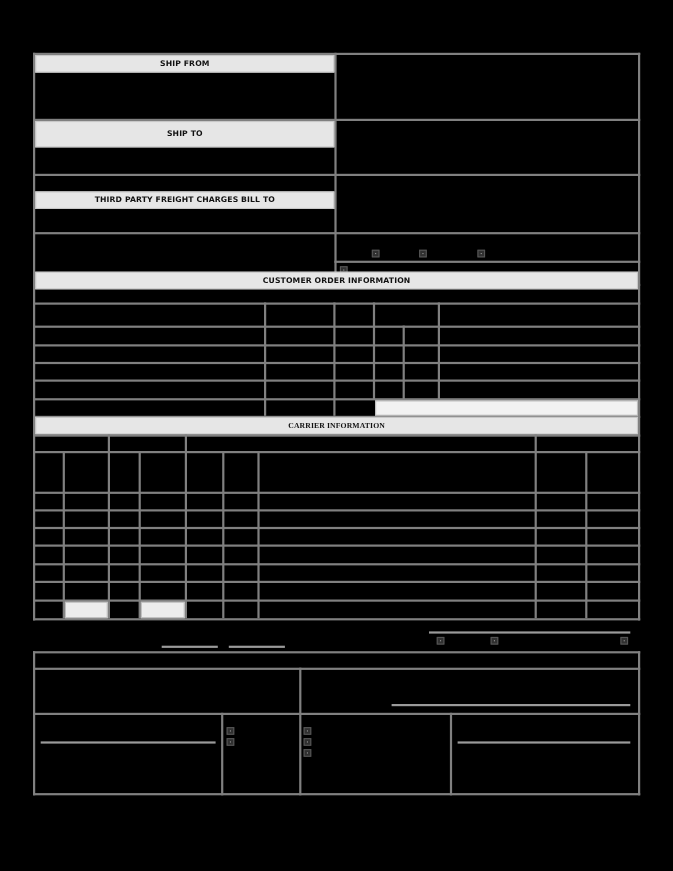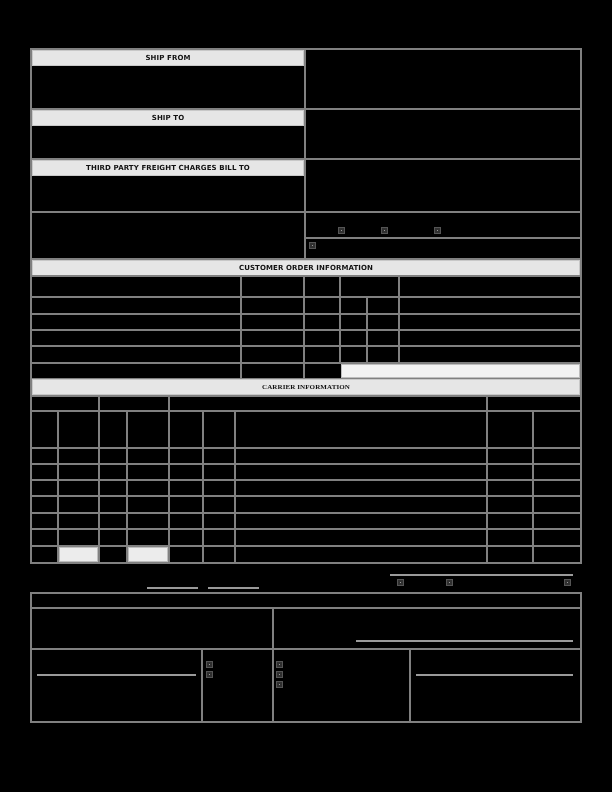--- a/index.html
+++ b/index.html
@@ -34,43 +34,43 @@
   <div class="vl" style="left:580px; top:48px; height:516px;"></div>
   <div class="vl" style="left:304px; top:48px; height:210px;"></div>
 
   <div class="hdr" style="left:32px; top:50px; width:272px; height:16px;">
     <span>SHIP FROM</span>
   </div>
   <div class="abs" style="left:32px; top:66px; width:272px; height:42px;"></div>
   <div class="hl" style="left:30px; top:108px; width:552px;"></div>
   <div class="abs" style="left:306px; top:50px; width:274px; height:58px;"></div>
 
-  <div class="hdr" style="left:32px; top:110px; width:272px; height:16px;">
+  <div class="hdr" style="left:32px; top:110px; width:272px; height:24px;">
     <span>SHIP TO</span>
   </div>
   <div class="abs" style="left:32px; top:126px; width:272px; height:32px;"></div>
   <div class="hl" style="left:30px; top:158px; width:552px;"></div>
   <div class="abs" style="left:306px; top:110px; width:274px; height:48px;"></div>
 
-  <div class="hdr" style="left:32px; top:160px; width:272px; height:16px;">
+  <div class="hdr" style="left:32px; top:174px; width:272px; height:16px;">
     <span>THIRD PARTY FREIGHT CHARGES BILL TO</span>
   </div>
   <div class="abs" style="left:32px; top:176px; width:272px; height:35px;"></div>
   <div class="hl" style="left:30px; top:211px; width:552px;"></div>
   <div class="abs" style="left:306px; top:160px; width:274px; height:51px;"></div>
 
   <div class="abs" style="left:32px; top:213px; width:272px; height:45px;"></div>
   <div class="hl" style="left:304px; top:237px; width:278px;"></div>
   <div class="cb" style="left:338px; top:227px;"></div>
   <div class="cb" style="left:381px; top:227px;"></div>
   <div class="cb" style="left:434px; top:227px;"></div>
   <div class="cb" style="left:309px; top:242px;"></div>
 
   <div class="hl" style="left:30px; top:258px; width:552px;"></div>
-  <div class="hdr" style="left:32px; top:260px; width:548px; height:16px;">
+  <div class="hdr" style="left:32px; top:247px; width:548px; height:16px;">
     <span>CUSTOMER ORDER INFORMATION</span>
   </div>
   <div class="hl" style="left:30px; top:275px; width:552px;"></div>
   <div class="hl" style="left:30px; top:296px; width:552px;"></div>
   <div class="hl" style="left:30px; top:313px; width:552px;"></div>
   <div class="hl" style="left:30px; top:329px; width:552px;"></div>
   <div class="hl" style="left:30px; top:345px; width:552px;"></div>
   <div class="hl" style="left:30px; top:362px; width:552px;"></div>
   <div class="vl" style="left:240px; top:275px; height:103px;"></div>
   <div class="vl" style="left:303px; top:275px; height:103px;"></div>

